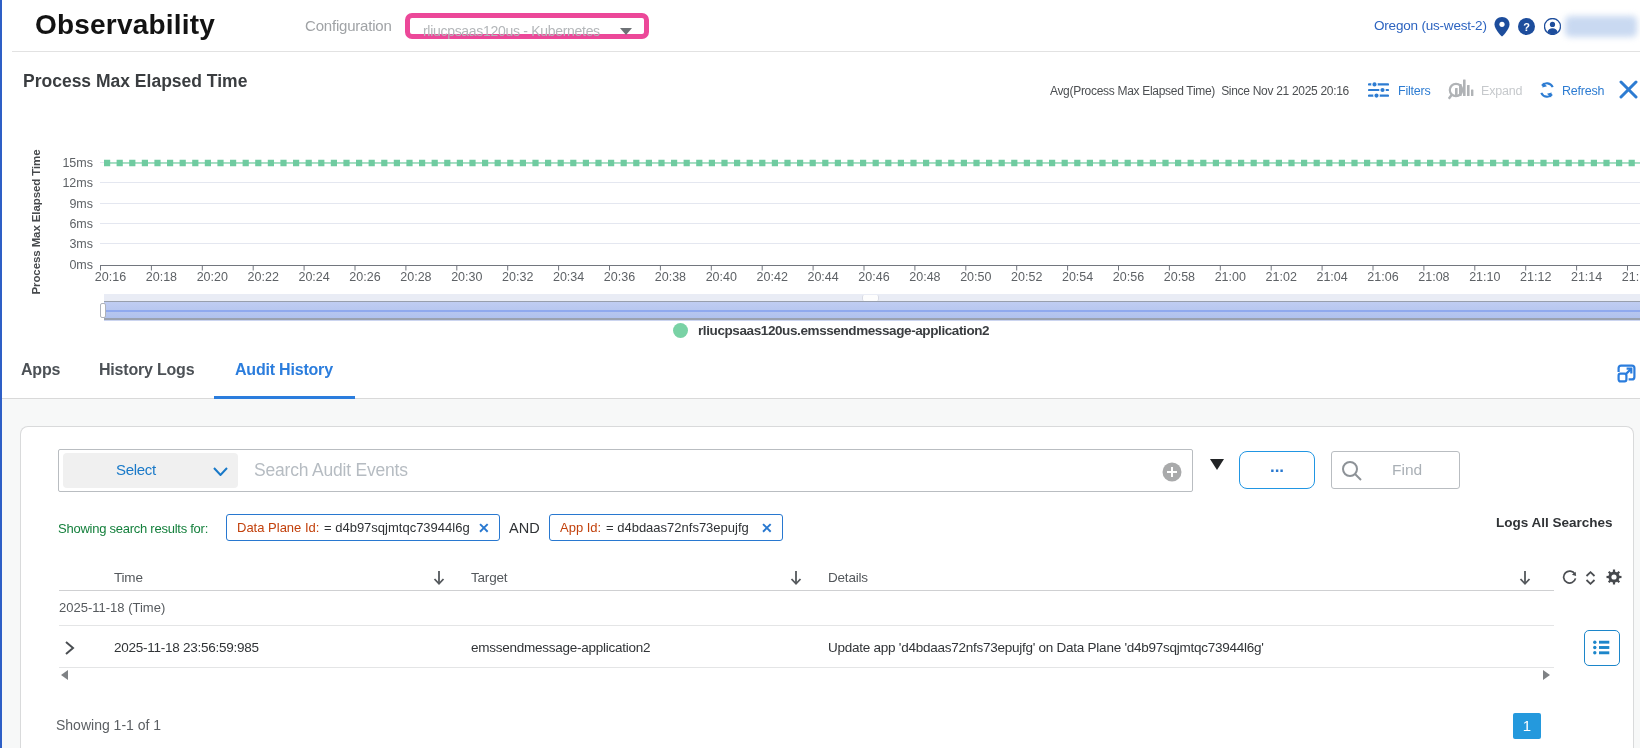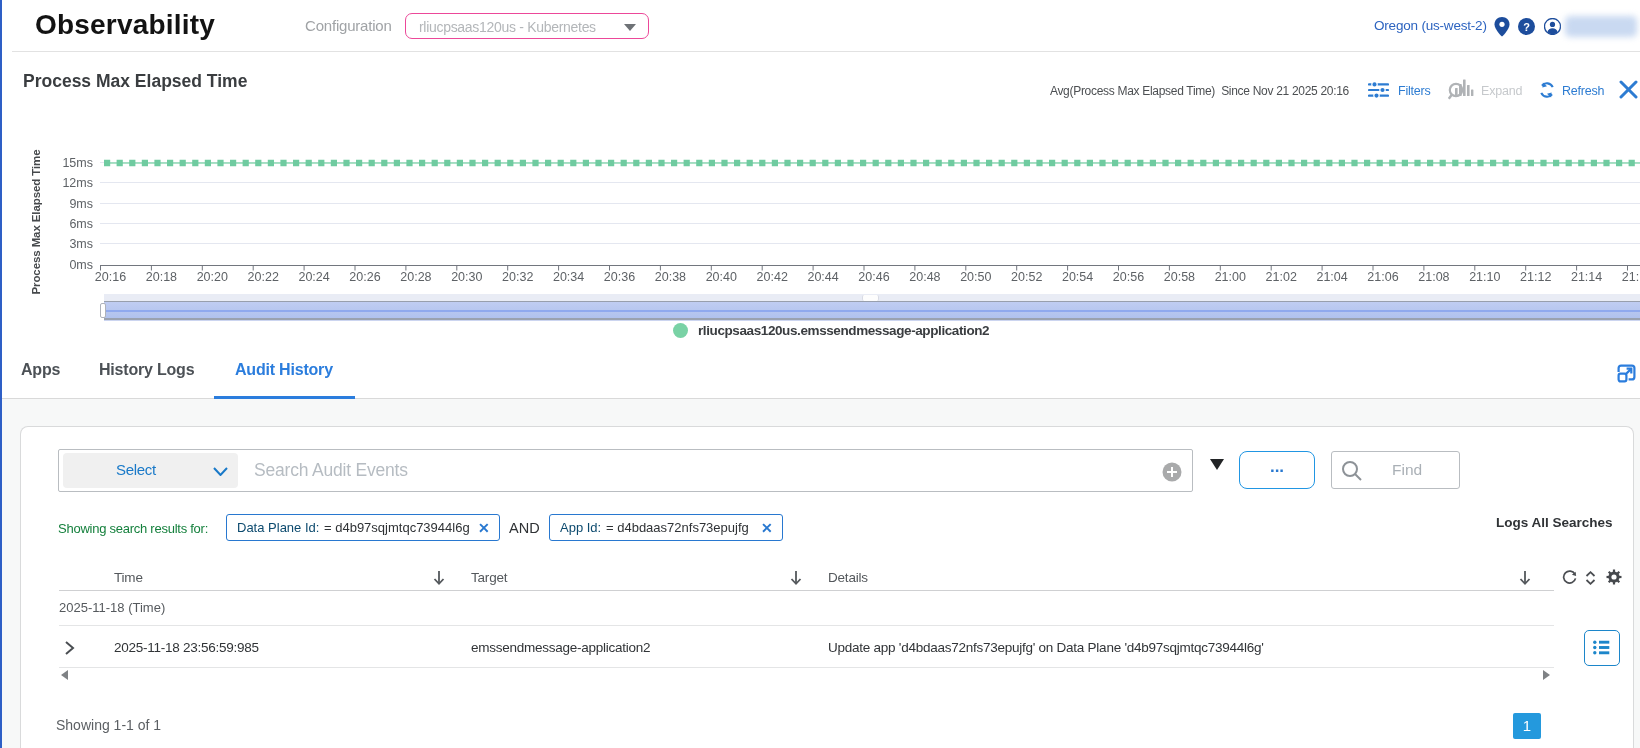--- a/index.html
+++ b/index.html
@@ -6,21 +6,21 @@
 html,body { width:1640px; height:748px; overflow:hidden; background:#fff;
   font-family:"Liberation Sans", sans-serif; }
 #page { position:relative; width:1640px; height:748px; overflow:hidden; background:#fff; }
 .abs { position:absolute; }
 #leftedge { position:absolute; left:0; top:0; width:2px; height:748px; background:#2e5fc6; z-index:50; }
 
 
 #topbar { position:absolute; left:12px; top:0; width:1640px; height:52px; background:#fff; border-bottom:1px solid #e2e2e2; }
 #brand { position:absolute; left:23px; top:9px; font-size:28px; font-weight:bold; color:#131313; letter-spacing:0.2px; }
 #cfglabel { position:absolute; left:293px; top:17px; font-size:15px; letter-spacing:-0.2px; color:#a0a3a6; }
-#cfgbox { position:absolute; left:393px; top:13px; width:244px; height:26px; border:1px solid #ec4899; border-radius:7px; background:#fff; }
+#cfgbox { position:absolute; left:393px; top:13px; width:244px; height:26px; border:5px solid #ec4899; border-radius:7px; background:#fff; }
 #cfgbox span { position:absolute; left:13px; top:5px; font-size:14px; letter-spacing:-0.3px; color:#b3b6b9; }
 #region { position:absolute; left:1362px; top:18px; font-size:13.5px; letter-spacing:-0.2px; color:#2d64c0; }
 
 
 #chartsec { position:absolute; left:0; top:52px; width:1612px; height:292px; background:#fff; border-bottom:1px solid #d2d5d8; }
 #ctitle { position:absolute; left:23px; top:19px; font-size:17.5px; font-weight:bold; color:#3a3d40; }
 #avgtxt { position:absolute; left:1029px; top:32px; width:320px; white-space:nowrap; text-align:right; font-size:12px; letter-spacing:-0.3px; color:#4c4f52; }
 .tool { position:absolute; top:32px; font-size:12.5px; letter-spacing:-0.2px; color:#2d7cd2; }
 #ylab { position:absolute; left:36px; top:170px; width:0; height:0; }
 #ylab div { position:absolute; white-space:nowrap; transform:translate(-50%,-50%) rotate(-90deg); font-size:11.5px; letter-spacing:-0.1px; font-weight:bold; color:#46494c; }
@@ -42,21 +42,21 @@
 #selbox { position:absolute; left:4px; top:3px; width:175px; height:35px; background:#f0f0f0; border-radius:4px; }
 #selbox span { position:absolute; left:53px; top:8px; font-size:15px; letter-spacing:-0.3px; color:#1979c8; }
 #sph { position:absolute; left:195px; top:10px; font-size:17.5px; letter-spacing:-0.2px; color:#b6bcc2; }
 #plusicon { position:absolute; left:1103px; top:12px; }
 #dropdn { position:absolute; left:1189px; top:32px; width:0; height:0; border-left:7px solid transparent; border-right:7px solid transparent; border-top:11px solid #222426; }
 #dotsbtn { position:absolute; left:1218px; top:24px; width:76px; height:38px; border:1.5px solid #2196e3; border-radius:8px; color:#2878d0; font-size:17px; font-weight:bold; text-align:center; line-height:30px; }
 #findbox { position:absolute; left:1310px; top:24px; width:129px; height:38px; border:1px solid #b9bdc1; border-radius:3px; }
 #findbox span { position:absolute; left:60px; top:9px; font-size:15.5px; color:#aab0b6; }
 #showres { position:absolute; left:37px; top:94px; font-size:13px; letter-spacing:-0.25px; color:#15803d; }
 .chip { position:absolute; top:87px; height:27px; border:1.5px solid #2878d0; border-radius:3px; background:#fff; font-size:13px; line-height:24px; }
-.chip .k { color:#0c4a6e; }
+.chip .k { color:#c2410c; }
 .chip .v { color:#2f3235; }
 .chip .x { color:#2878d0; font-weight:bold; font-size:14px; }
 #andtxt { position:absolute; left:488px; top:93px; font-size:14.5px; color:#2f3235; }
 #clearall { position:absolute; left:1475px; top:88px; font-size:13.5px; font-weight:bold; color:#303336; }
 
 .th { position:absolute; top:143px; font-size:13.5px; letter-spacing:-0.2px; color:#54585c; }
 #hline { position:absolute; left:38px; top:162.5px; width:1495px; height:1px; background:#cfd0d2; }
 #grptxt { position:absolute; left:38px; top:173px; font-size:13px; color:#55595d; }
 #gline { position:absolute; left:38px; top:197.5px; width:1495px; height:1px; background:#e4e5e6; }
 .td { position:absolute; top:213px; font-size:13.5px; letter-spacing:-0.25px; color:#313437; }

